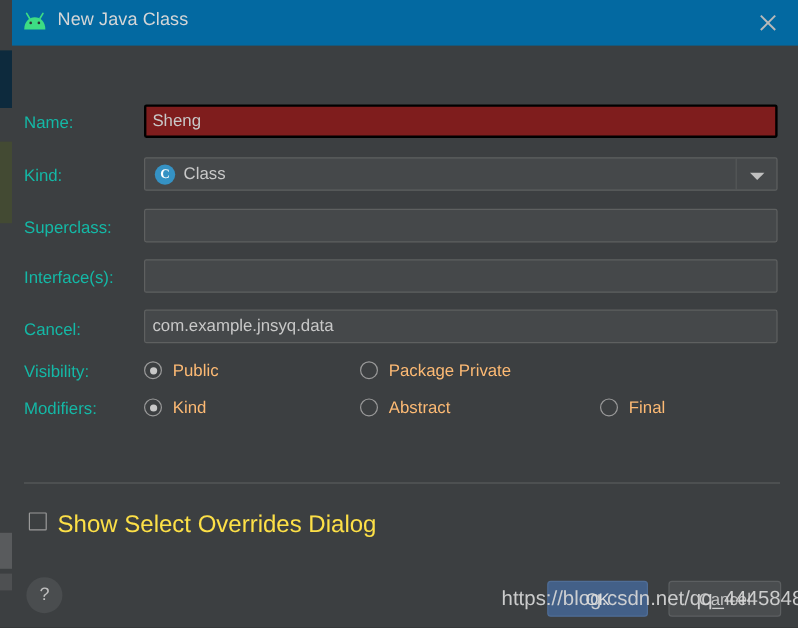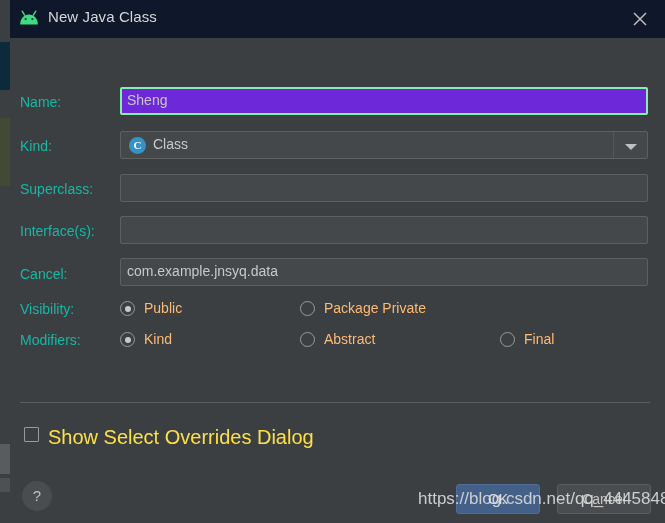--- a/index.html
+++ b/index.html
@@ -38,21 +38,21 @@
     left: 10px; top: 0;
     width: 655px; height: 523px;
     background: #3c3f41;
     box-sizing: border-box;
   }
 
   
   #titlebar {
     position: relative;
     height: 38px;
-    background: #0f172a;
+    background: #0369a1;
   }
   #android-icon {
     position: absolute;
     left: 8px; top: 10px;
     width: 22px; height: 16px;
   }
   #title-text {
     position: absolute;
     left: 38px; top: 8px;
     font-size: 15px;
@@ -80,22 +80,22 @@
     position: absolute;
     left: 110px;
     width: 528px;
     height: 28px;
     box-sizing: border-box;
     background: #45484a;
     border: 1px solid #5e6060;
     border-radius: 2px;
   }
   .f-field.focused {
-    background: #6d28d9;
-    border: 2px solid #86efac;
+    background: #7f1d1d;
+    border: 2px solid #000000;
   }
   .f-field .val {
     position: absolute;
     left: 6px; top: 4px;
     font-size: 14px;
     color: #c8c8c8;
     white-space: nowrap;
   }
   .f-field.focused .val { left: 5px; top: 3px; }
 

